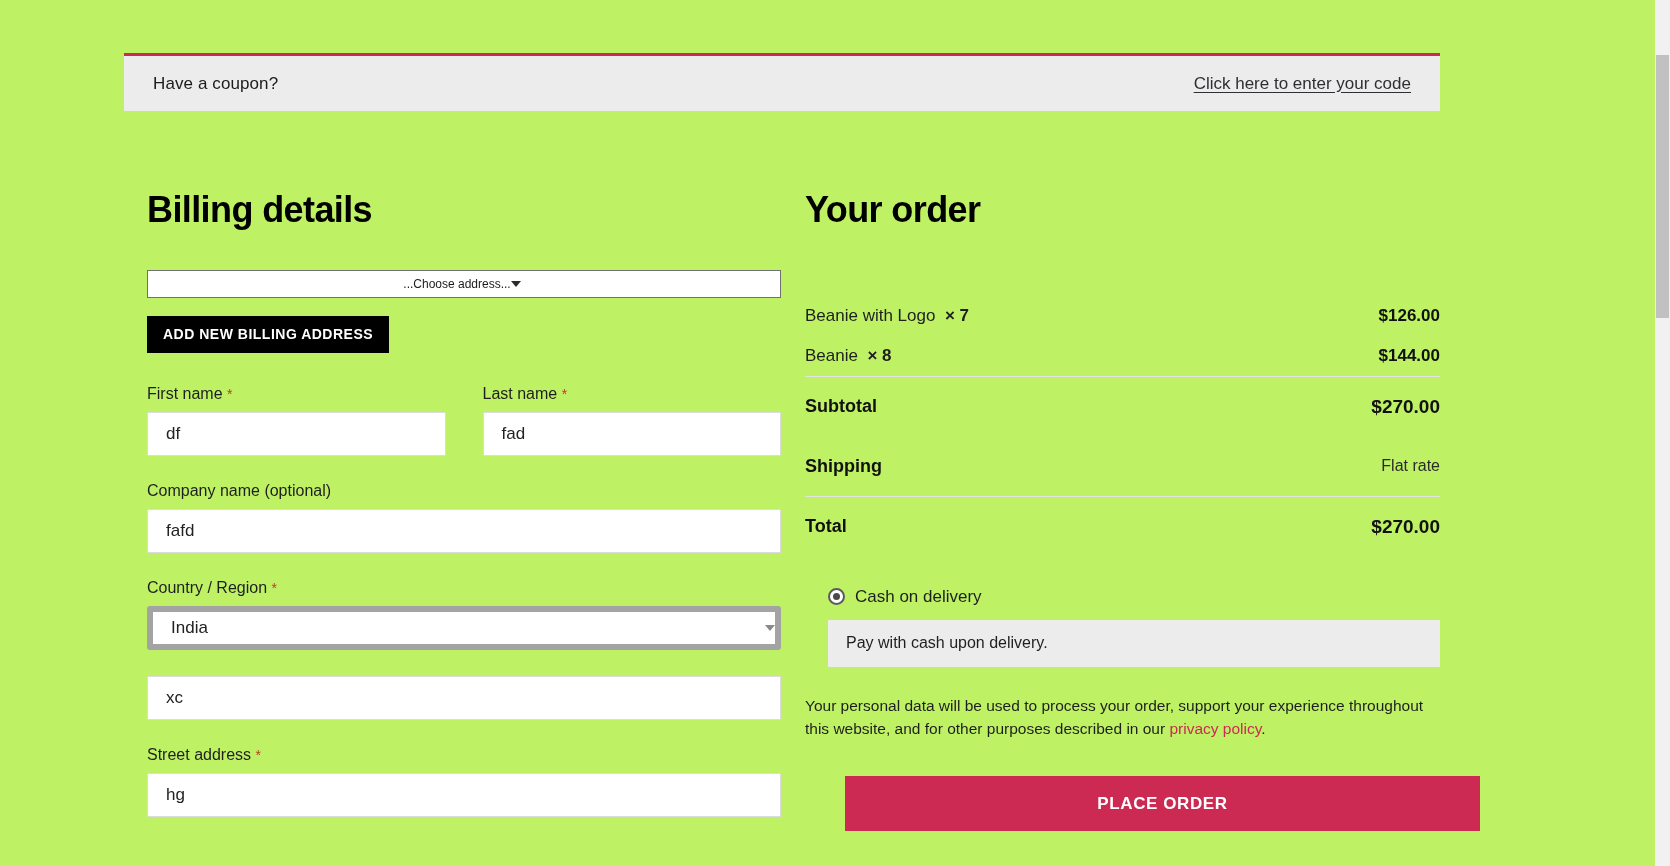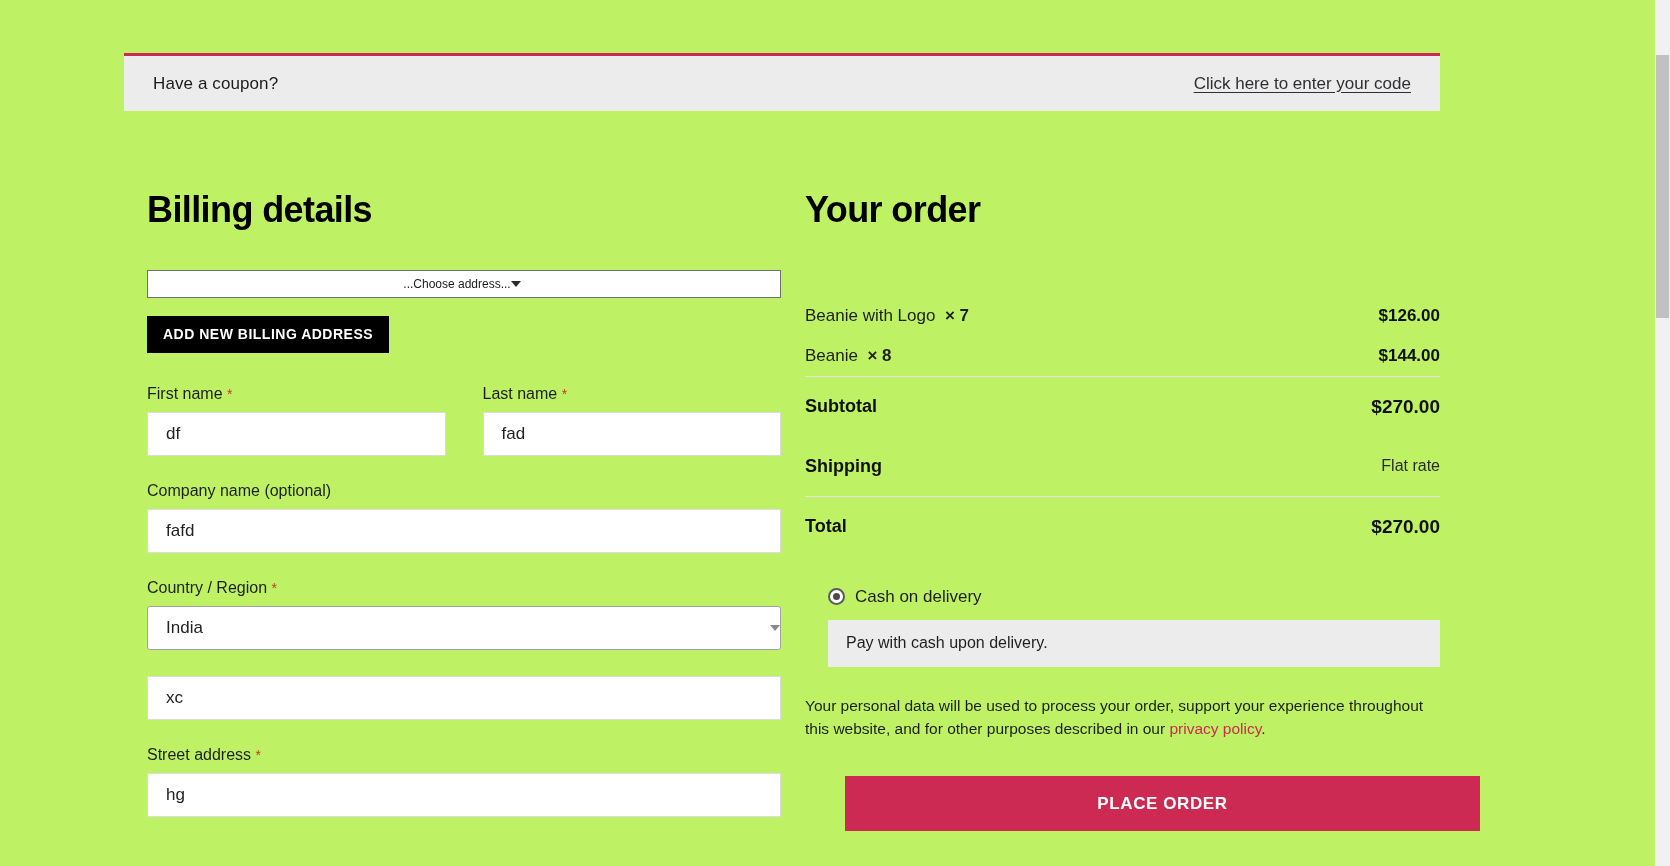--- a/index.html
+++ b/index.html
@@ -120,21 +120,21 @@
     border: 1px solid #dcdcdc;
     background: #ffffff;
     display: flex;
     align-items: center;
     padding-left: 18px;
     font-size: 17px;
     color: #222222;
     text-align: right;
   }
   .input-box.select-box {
-    border: 1px solid #a3a3a3;
+    border: 6px solid #a3a3a3;
     border-radius: 3px;
     justify-content: space-between;
     cursor: pointer;
   }
   .sel-caret {
     width: 0; height: 0;
     border-left: 5px solid transparent;
     border-right: 5px solid transparent;
     border-top: 6px solid #8a8a8a;
   }

